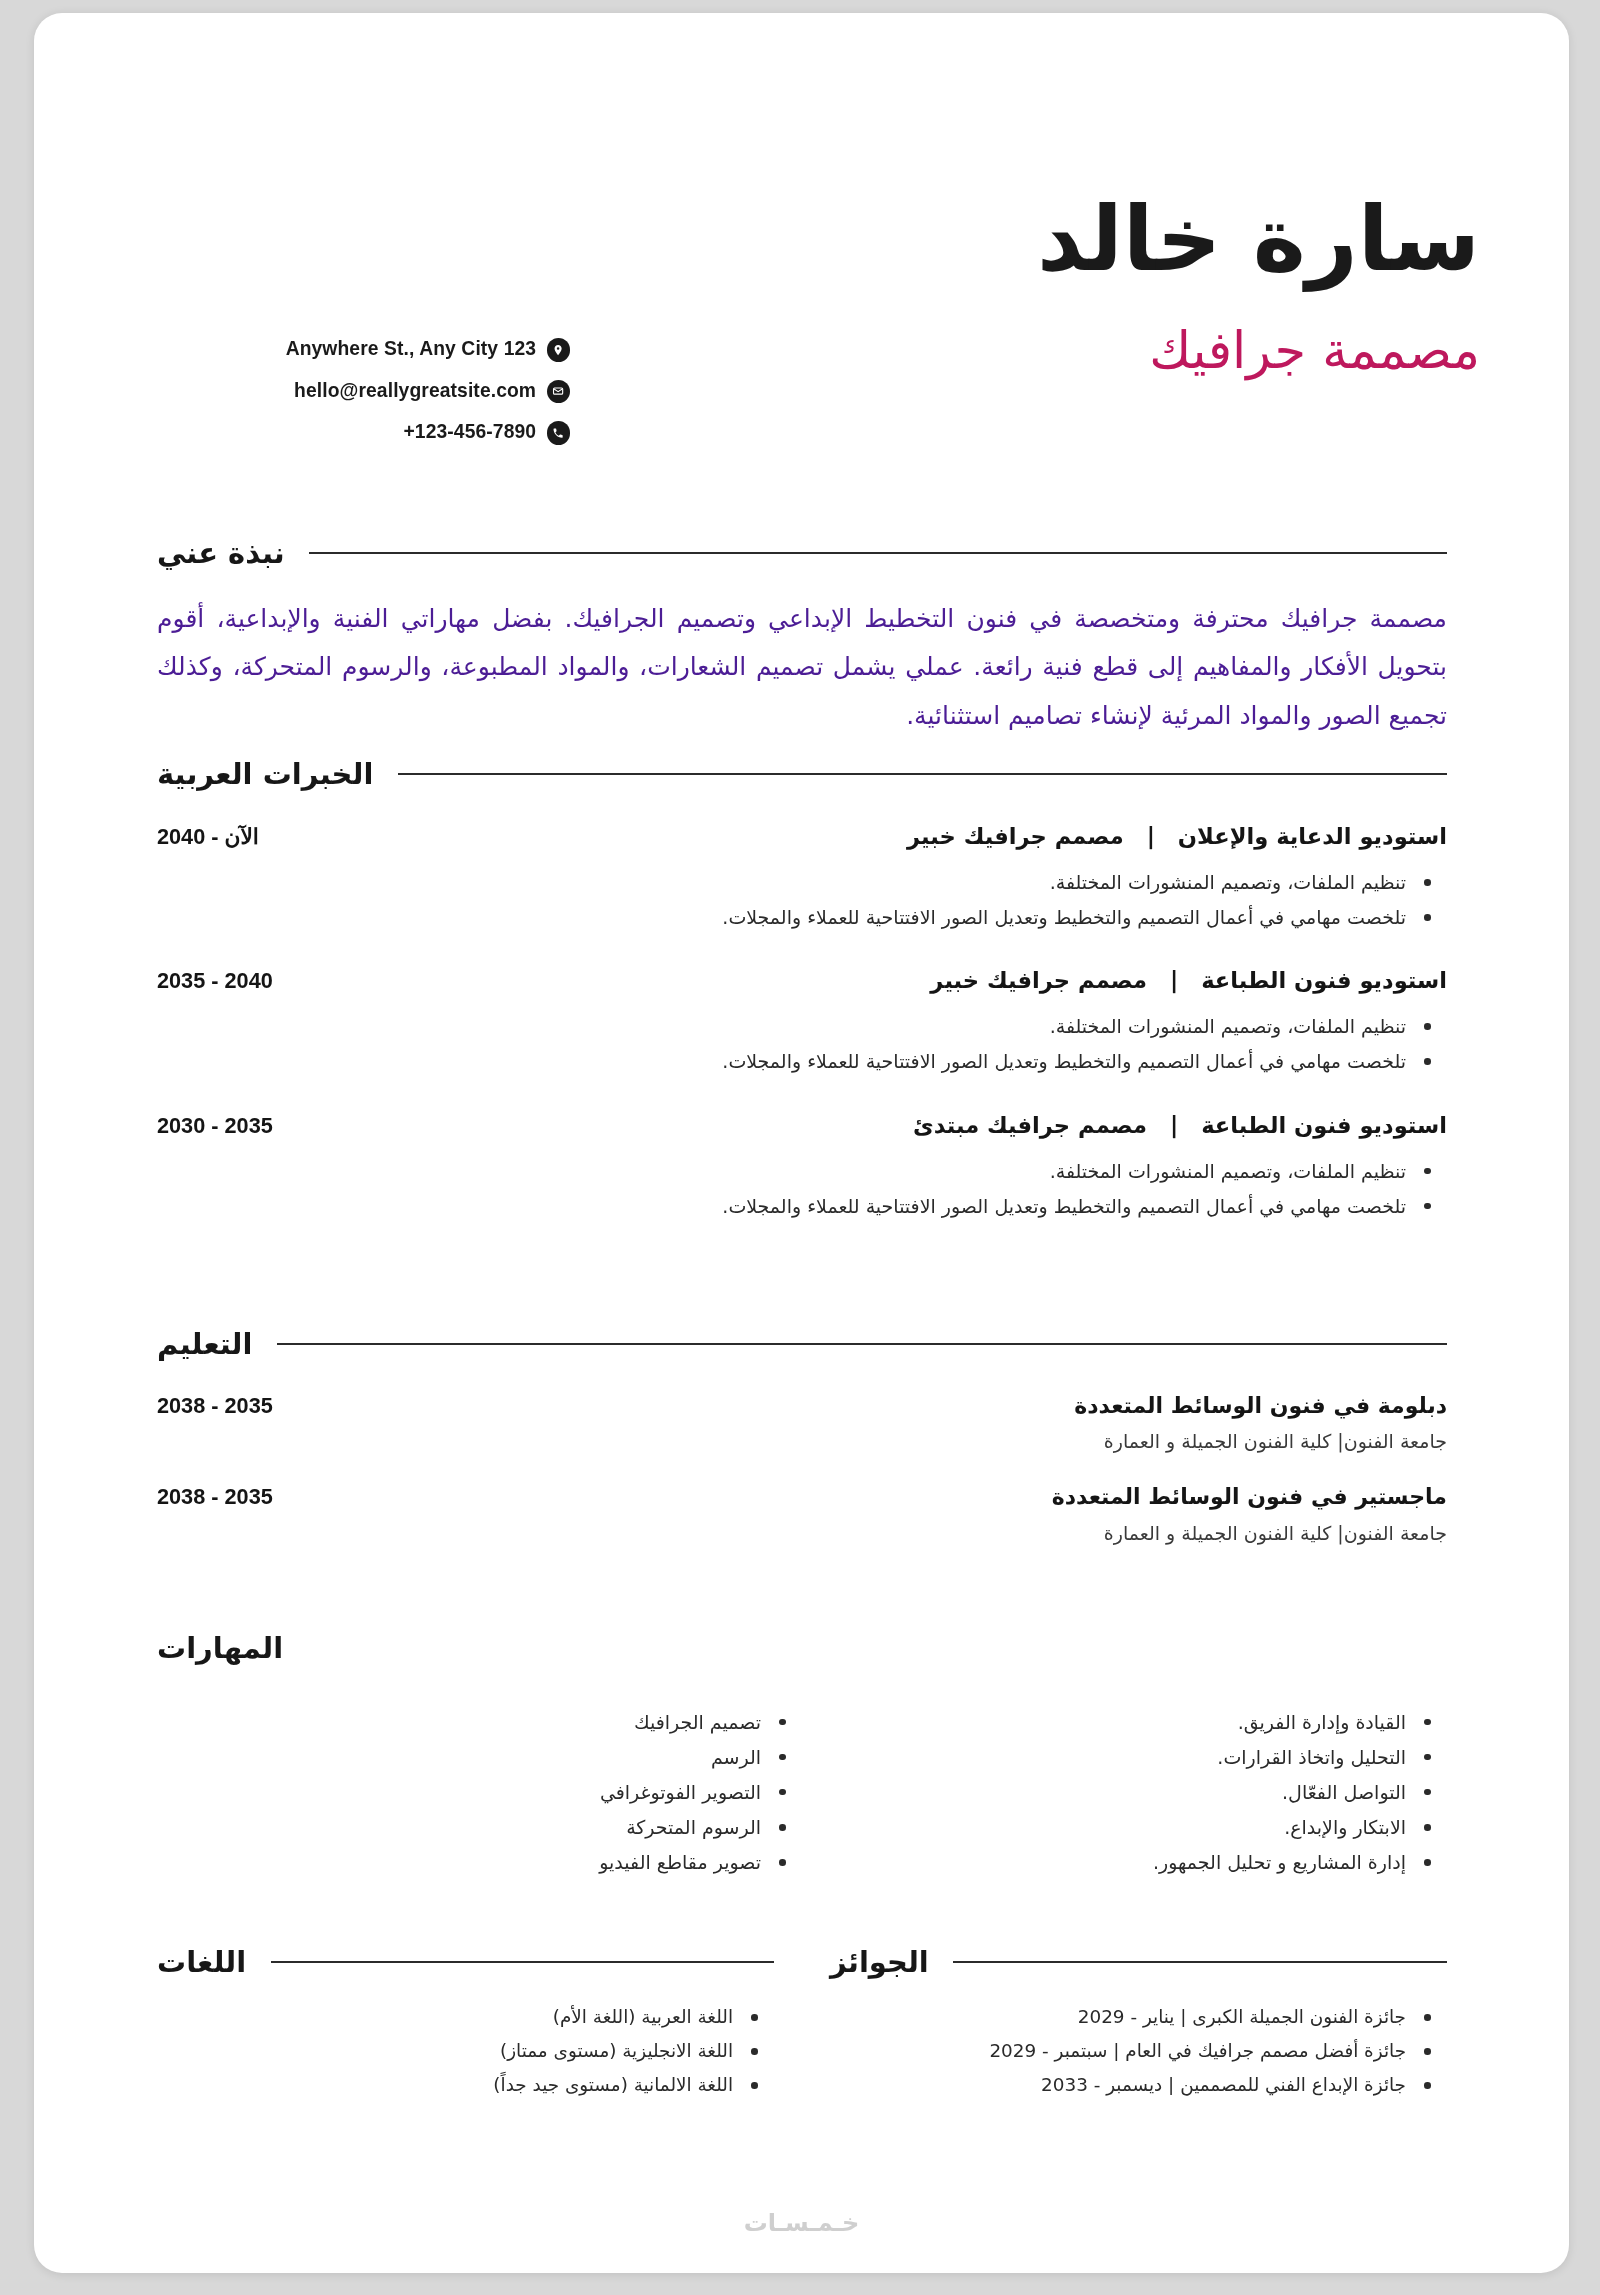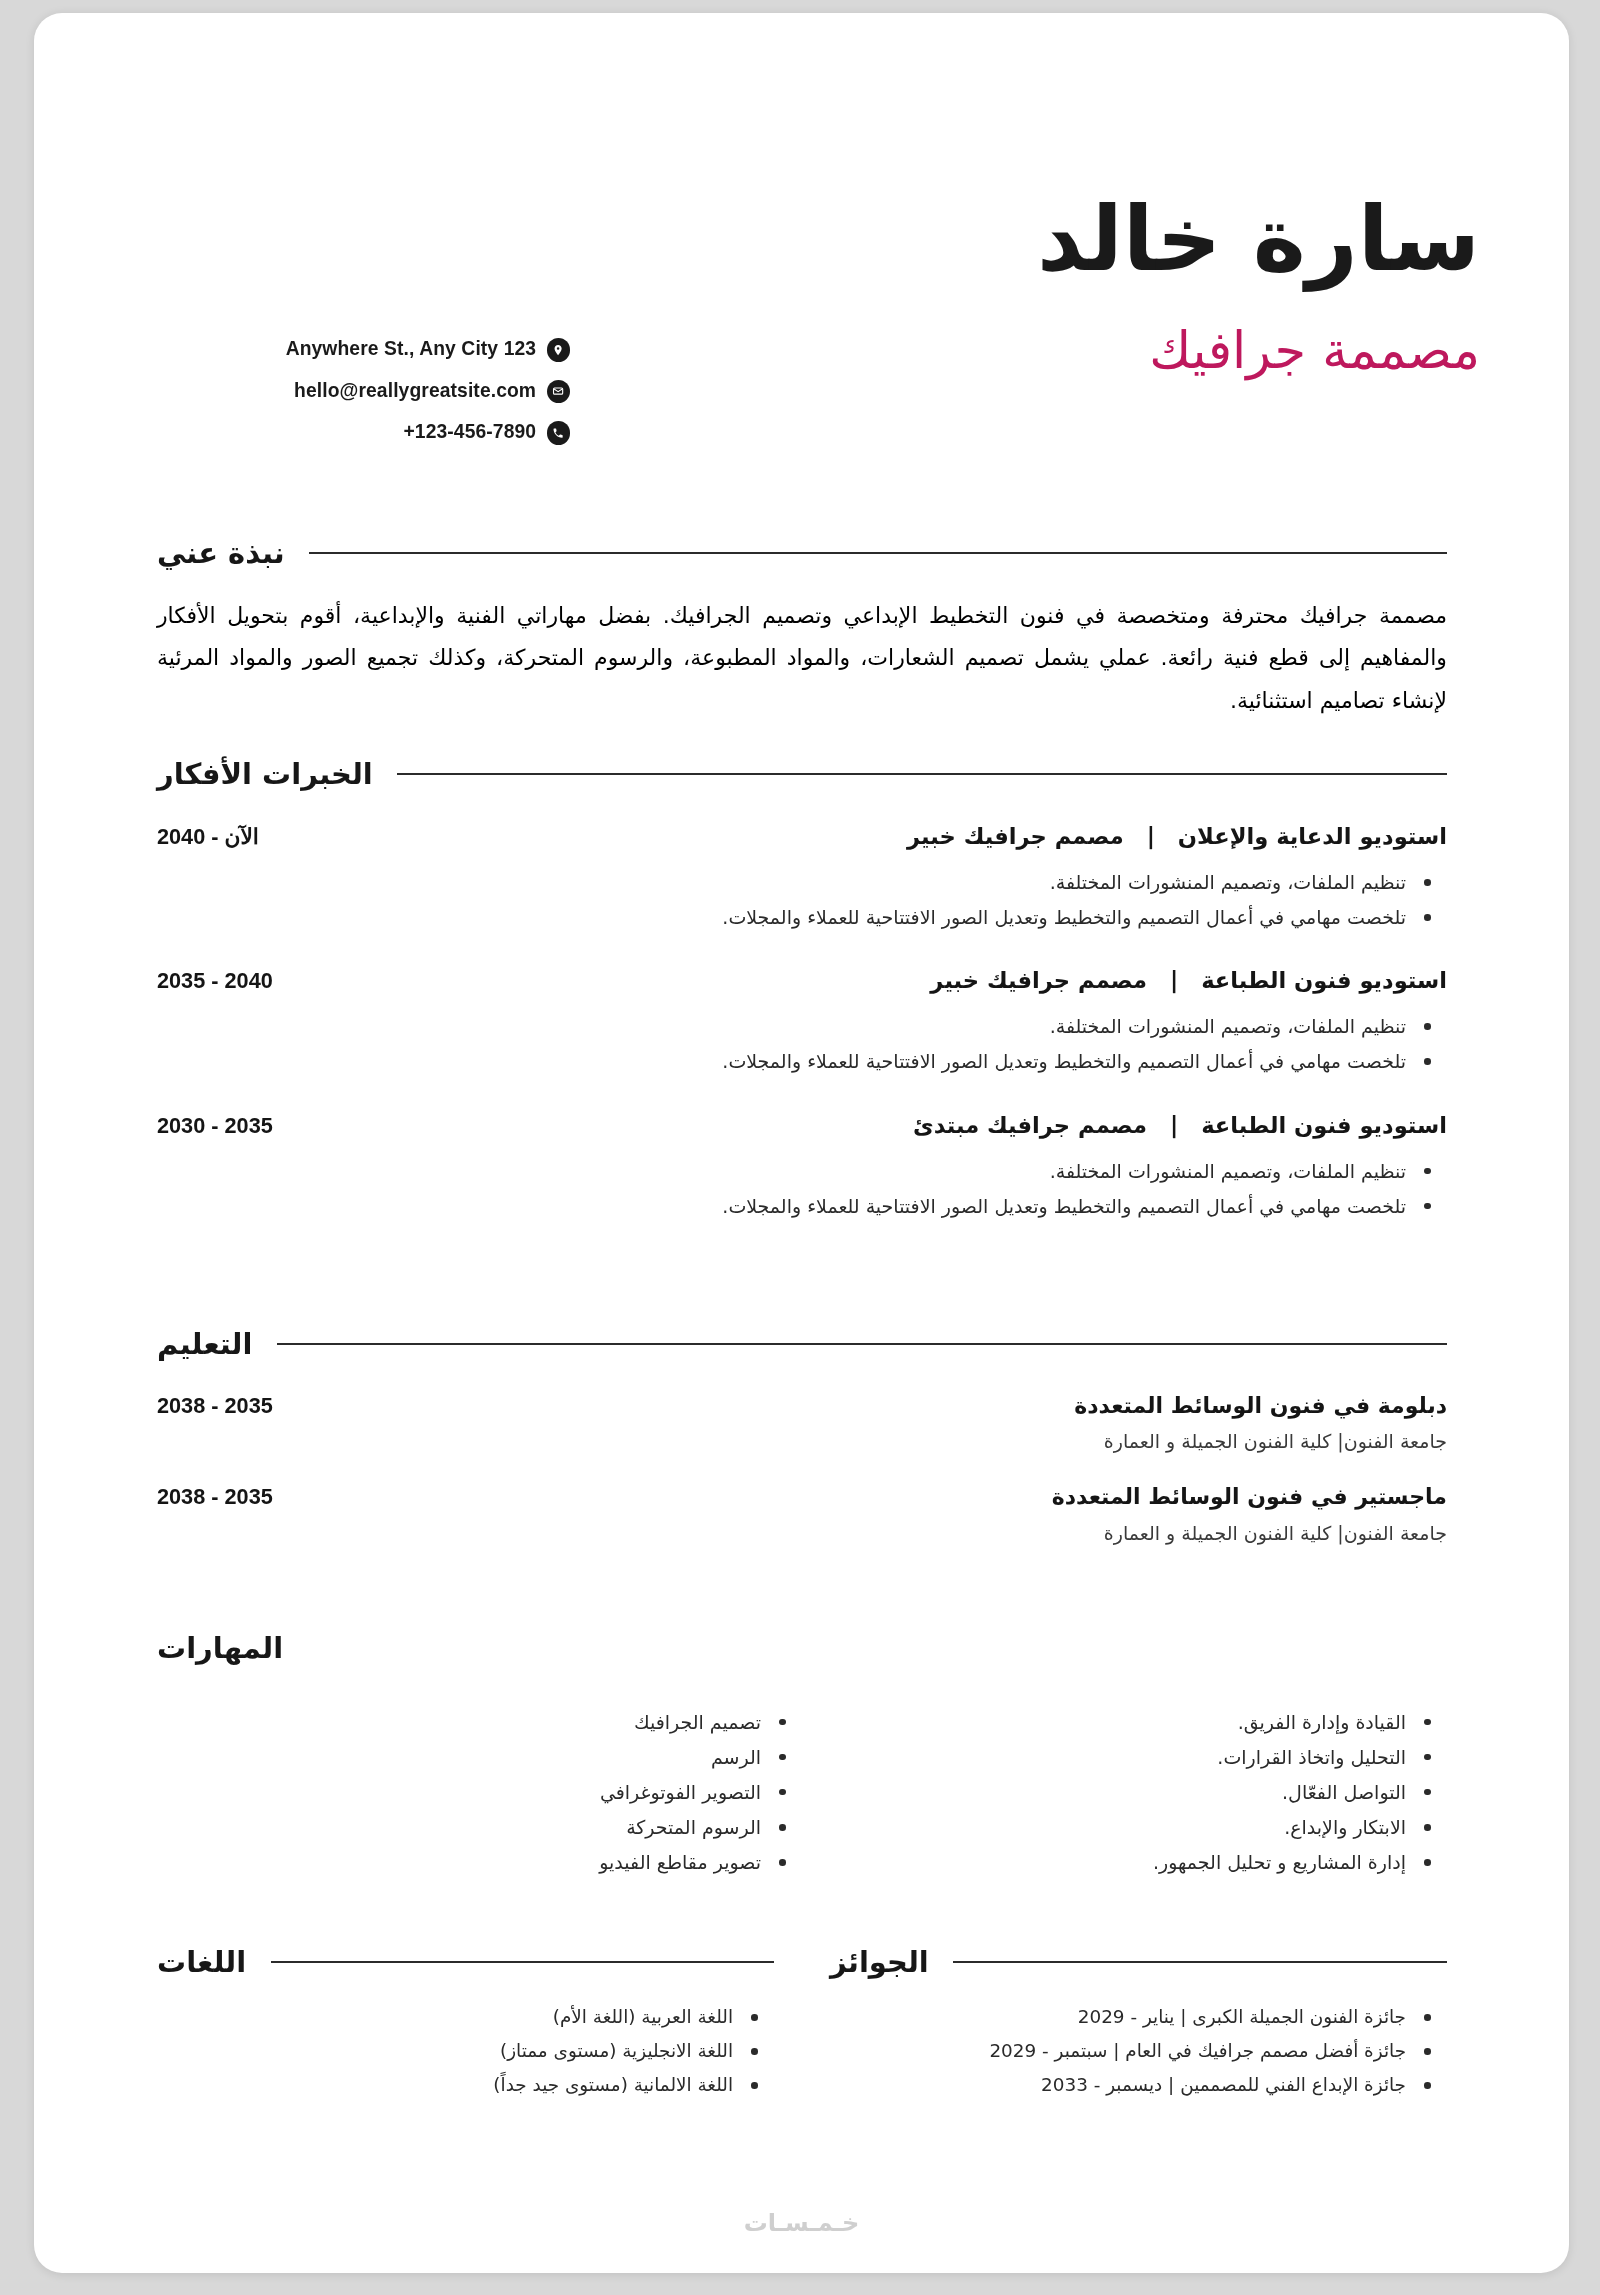--- a/index.html
+++ b/index.html
@@ -111,23 +111,23 @@
   }
 
   .sec {
     position: absolute;
     right: 122px;
     width: 1290px;
   }
 
   .about-text {
     margin-top: 24.5px;
-    font-size: 22px;
+    font-size: 25px;
     line-height: 1.95;
-    color: #000000;
+    color: #4c1d95;
     text-align: justify;
     text-align-last: right;
   }
 
   
   .job { margin-top: 32px; }
   .job-row {
     display: flex;
     flex-direction: row;
     align-items: baseline;
@@ -281,21 +281,21 @@
   <div class="sec" style="top:523px;">
     <div class="section-head">
       <div class="section-title">نبذة عني</div>
       <div class="rule"></div>
     </div>
     <div class="about-text">مصممة جرافيك محترفة ومتخصصة في فنون التخطيط الإبداعي وتصميم الجرافيك. بفضل مهاراتي الفنية والإبداعية، أقوم بتحويل الأفكار والمفاهيم إلى قطع فنية رائعة. عملي يشمل تصميم الشعارات، والمواد المطبوعة، والرسوم المتحركة، وكذلك تجميع الصور والمواد المرئية لإنشاء تصاميم استثنائية.</div>
   </div>
 
   <div class="sec" style="top:744px;">
     <div class="section-head">
-      <div class="section-title">الخبرات الأفكار</div>
+      <div class="section-title">الخبرات العربية</div>
       <div class="rule"></div>
     </div>
 
     <div class="job">
       <div class="job-row">
         <div class="job-title">
           <span>استوديو الدعاية والإعلان</span>
           <span class="sep">|</span>
           <span>مصمم جرافيك خبير</span>
         </div>

